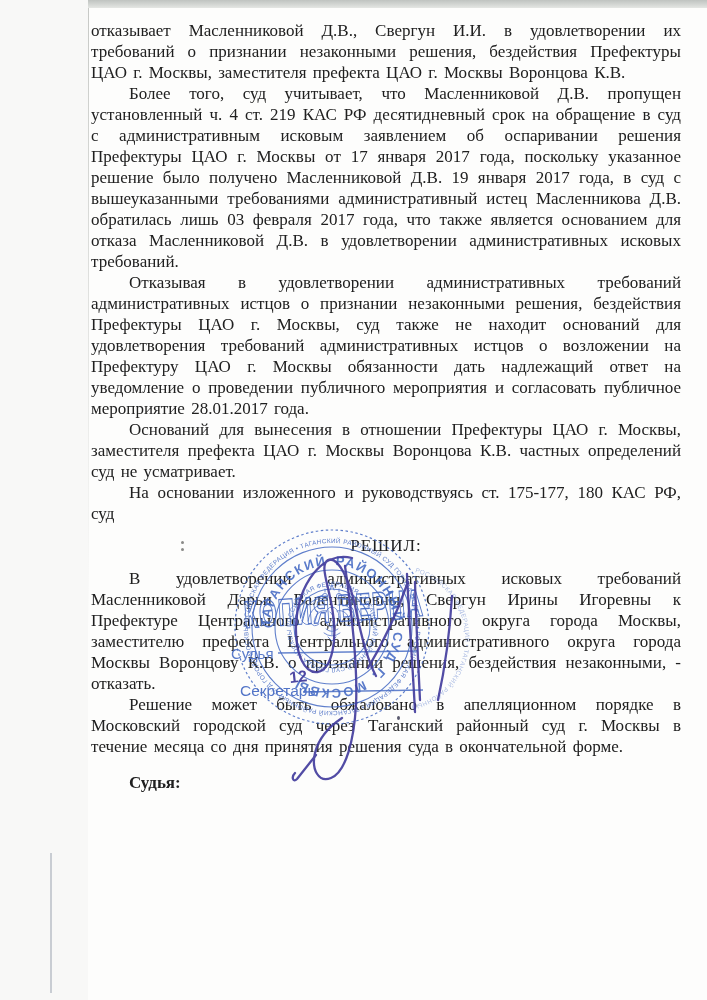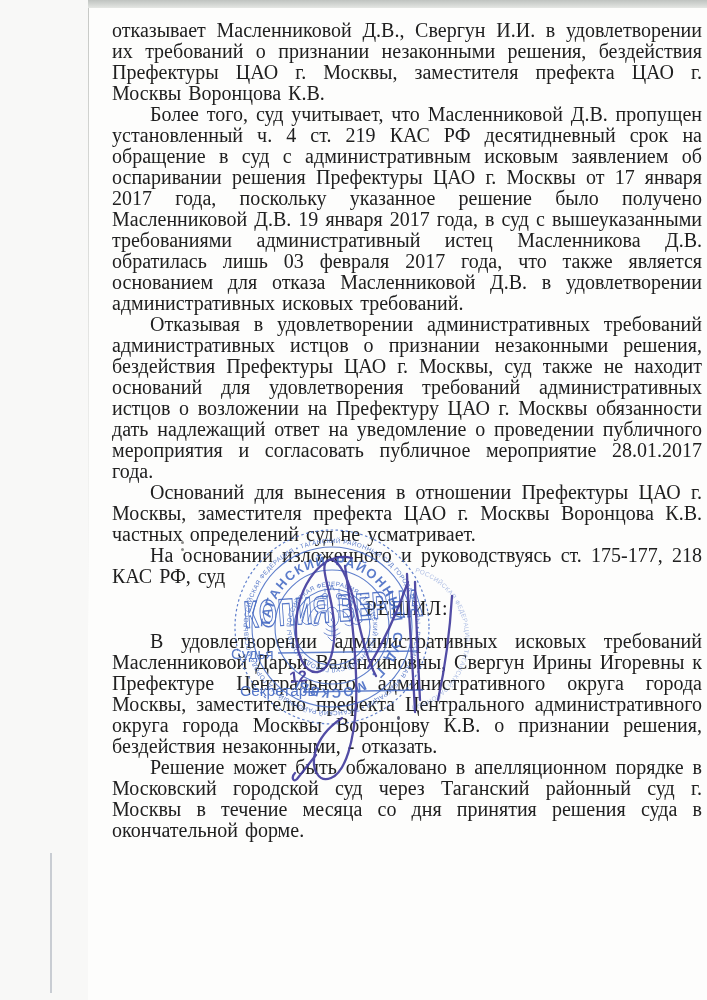--- a/index.html
+++ b/index.html
@@ -7,22 +7,22 @@
   .page{position:relative;width:707px;height:1000px;background:#fdfdfc;
         font-family:"Liberation Serif","DejaVu Serif",serif;color:#202020;}
   .left-strip{position:absolute;left:0;top:0;width:88px;height:1000px;
               background:rgba(120,120,115,0.04);}
   .top-shadow{position:absolute;left:88px;top:0;right:0;height:8px;
               background:linear-gradient(to bottom,#bfc3c0,#e4e6e3);}
   .fold-line{position:absolute;left:88px;top:8px;width:1px;height:620px;
              background:linear-gradient(to bottom,#c7c9c6,rgba(210,212,209,0));}
   .bottom-edge-line{position:absolute;left:50px;top:853px;width:2px;height:140px;
              background:#c9cdd3;}
-  .content{position:absolute;left:112px;top:20px;width:590px;
-           font-size:20px;line-height:21px;text-align:justify;}
+  .content{position:absolute;left:91px;top:20px;width:590px;
+           font-size:17px;line-height:21px;text-align:justify;}
   .content p{margin:0;text-indent:38px;word-spacing:2px;}
   .content p.no-indent{text-indent:0;}
   .heading{font-weight:normal;text-align:center;text-indent:0 !important;
            margin:11px 0 12px 0 !important;word-spacing:normal !important;letter-spacing:1px;}
   .judge-label{font-weight:bold;margin-top:15px !important;}
   .stamp-wrap{position:absolute;left:140px;top:520px;width:380px;height:290px;}
   .speck{position:absolute;border-radius:50%;}
   svg text{font-family:"Liberation Sans","DejaVu Sans",sans-serif;}
 </style>
 </head>
@@ -33,24 +33,25 @@
   <div class="left-strip"></div>
   <div class="top-shadow"></div>
   <div class="fold-line"></div>
   <div class="bottom-edge-line"></div>
 
   <div class="content">
     <p class="no-indent">отказывает Масленниковой Д.В., Свергун И.И. в удовлетворении их требований о признании незаконными решения, бездействия Префектуры ЦАО г. Москвы, заместителя префекта ЦАО г. Москвы Воронцова К.В.</p>
     <p>Более того, суд учитывает, что Масленниковой Д.В. пропущен установленный ч. 4 ст. 219 КАС РФ десятидневный срок на обращение в суд с административным исковым заявлением об оспаривании решения Префектуры ЦАО г. Москвы от 17 января 2017 года, поскольку указанное решение было получено Масленниковой Д.В. 19 января 2017 года, в суд с вышеуказанными требованиями административный истец Масленникова Д.В. обратилась лишь 03 февраля 2017 года, что также является основанием для отказа Масленниковой Д.В. в удовлетворении административных исковых требований.</p>
     <p>Отказывая в удовлетворении административных требований административных истцов о признании незаконными решения, бездействия Префектуры ЦАО г. Москвы, суд также не находит оснований для удовлетворения требований административных истцов о возложении на Префектуру ЦАО г. Москвы обязанности дать надлежащий ответ на уведомление о проведении публичного мероприятия и согласовать публичное мероприятие 28.01.2017 года.</p>
     <p>Оснований для вынесения в отношении Префектуры ЦАО г. Москвы, заместителя префекта ЦАО г. Москвы Воронцова К.В. частных определений суд не усматривает.</p>
-    <p>На основании изложенного и руководствуясь ст. 175-177, 218 КАС РФ, суд</p>
+    <p>На основании изложенного и руководствуясь ст. 175-177, 180 КАС РФ, суд</p>
     <p class="heading">РЕШИЛ:</p>
     <p>В удовлетворении административных исковых требований Масленниковой Дарьи Валентиновны, Свергун Ирины Игоревны к Префектуре Центрального административного округа города Москвы, заместителю префекта Центрального административного округа города Москвы Воронцову К.В. о признании решения, бездействия незаконными, - отказать.</p>
     <p>Решение может быть обжаловано в апелляционном порядке в Московский городской суд через Таганский районный суд г. Москвы в течение месяца со дня принятия решения суда в окончательной форме.</p>
+    <p class="judge-label">Судья:</p>
   </div>
 
   <div class="stamp-wrap">
     <svg width="380" height="290" viewBox="0 0 380 290">
       <defs>
         <path id="ringBig" d="M 130,107 A 62,62 0 1 1 254,107 A 62,62 0 1 1 130,107"></path>
         <path id="ringOut" d="M 108,107 A 84,84 0 1 1 276,107 A 84,84 0 1 1 108,107"></path>
         <path id="ringIn" d="M 151,107 A 41,41 0 1 1 233,107 A 41,41 0 1 1 151,107"></path>
         <path id="arcFaint" d="M 275,52 A 69,69 0 0 1 270,186"></path>
       </defs>

